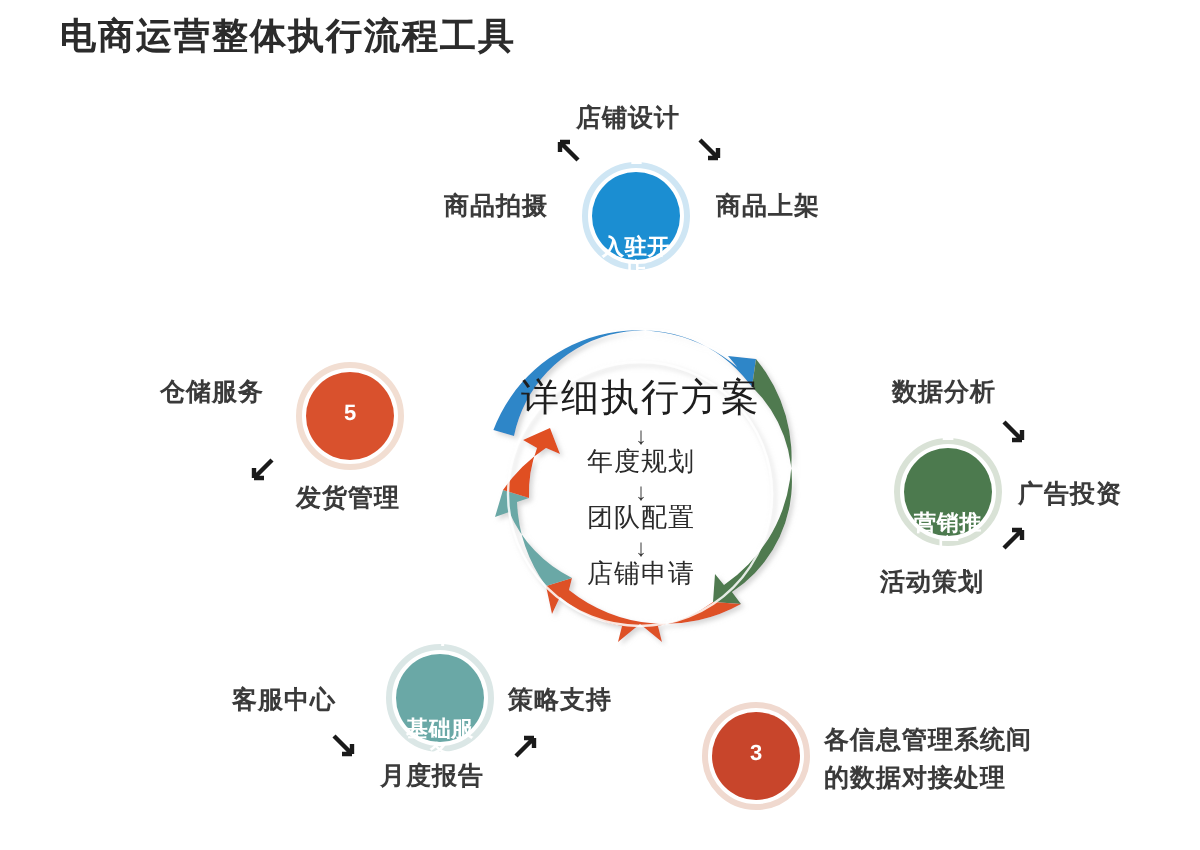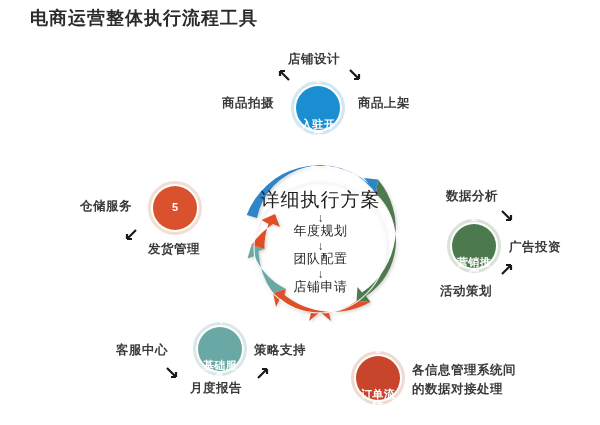--- a/index.html
+++ b/index.html
@@ -193,21 +193,20 @@
   <svg class="mini-arrow" style="left:500px;top:209px;" viewBox="0 0 14 14">
     <path d="M2 2 L11 11 M11 11 L11 6 M11 11 L6 11" stroke="#1a1a1a" stroke-width="2.2" fill="none"></path>
   </svg>
   <svg class="mini-arrow" style="left:500px;top:262px;" viewBox="0 0 14 14">
     <path d="M2 12 L11 3 M11 3 L6 3 M11 3 L11 8" stroke="#1a1a1a" stroke-width="2.2" fill="none"></path>
   </svg>
 
   <div class="node-ring n3r" style="left:351px;top:351px;width:54px;height:54px;"></div>
   <div class="node n3" style="left:356px;top:356px;width:44px;height:44px;">
     <span class="num">3</span>
-    <span class="nlabel">订单流转</span>
   </div>
   <div class="olabel" style="left:412px;top:362px;">各信息管理系统间</div>
   <div class="olabel" style="left:412px;top:381px;">的数据对接处理</div>
 
   <div class="node-ring n4r" style="left:193px;top:322px;width:54px;height:54px;"></div>
   <div class="node n4" style="left:198px;top:327px;width:44px;height:44px;">
     <span class="num">4</span>
     <span class="nlabel">基础服务</span>
   </div>
   <div class="olabel" style="left:116px;top:342px;text-align:center;">客服中心</div>
@@ -217,19 +216,19 @@
     <path d="M2 2 L11 11 M11 11 L11 6 M11 11 L6 11" stroke="#1a1a1a" stroke-width="2.2" fill="none"></path>
   </svg>
   <svg class="mini-arrow" style="left:256px;top:366px;" viewBox="0 0 14 14">
     <path d="M2 12 L11 3 M11 3 L6 3 M11 3 L11 8" stroke="#1a1a1a" stroke-width="2.2" fill="none"></path>
   </svg>
 
   <div class="node-ring n5r" style="left:148px;top:181px;width:54px;height:54px;"></div>
   <div class="node n5" style="left:153px;top:186px;width:44px;height:44px;">
     <span class="num">5</span>
   </div>
-  <div class="olabel" style="left:80px;top:199px;font-family:Liberation Mono, monospace;">仓储服务</div>
+  <div class="olabel" style="left:80px;top:188px;">仓储服务</div>
   <div class="olabel" style="left:148px;top:241px;">发货管理</div>
   <svg class="mini-arrow" style="left:124px;top:228px;" viewBox="0 0 14 14">
     <path d="M12 2 L3 11 M3 11 L8 11 M3 11 L3 6" stroke="#1a1a1a" stroke-width="2.2" fill="none"></path>
   </svg>
 
 </div>
 
 </body></html>

